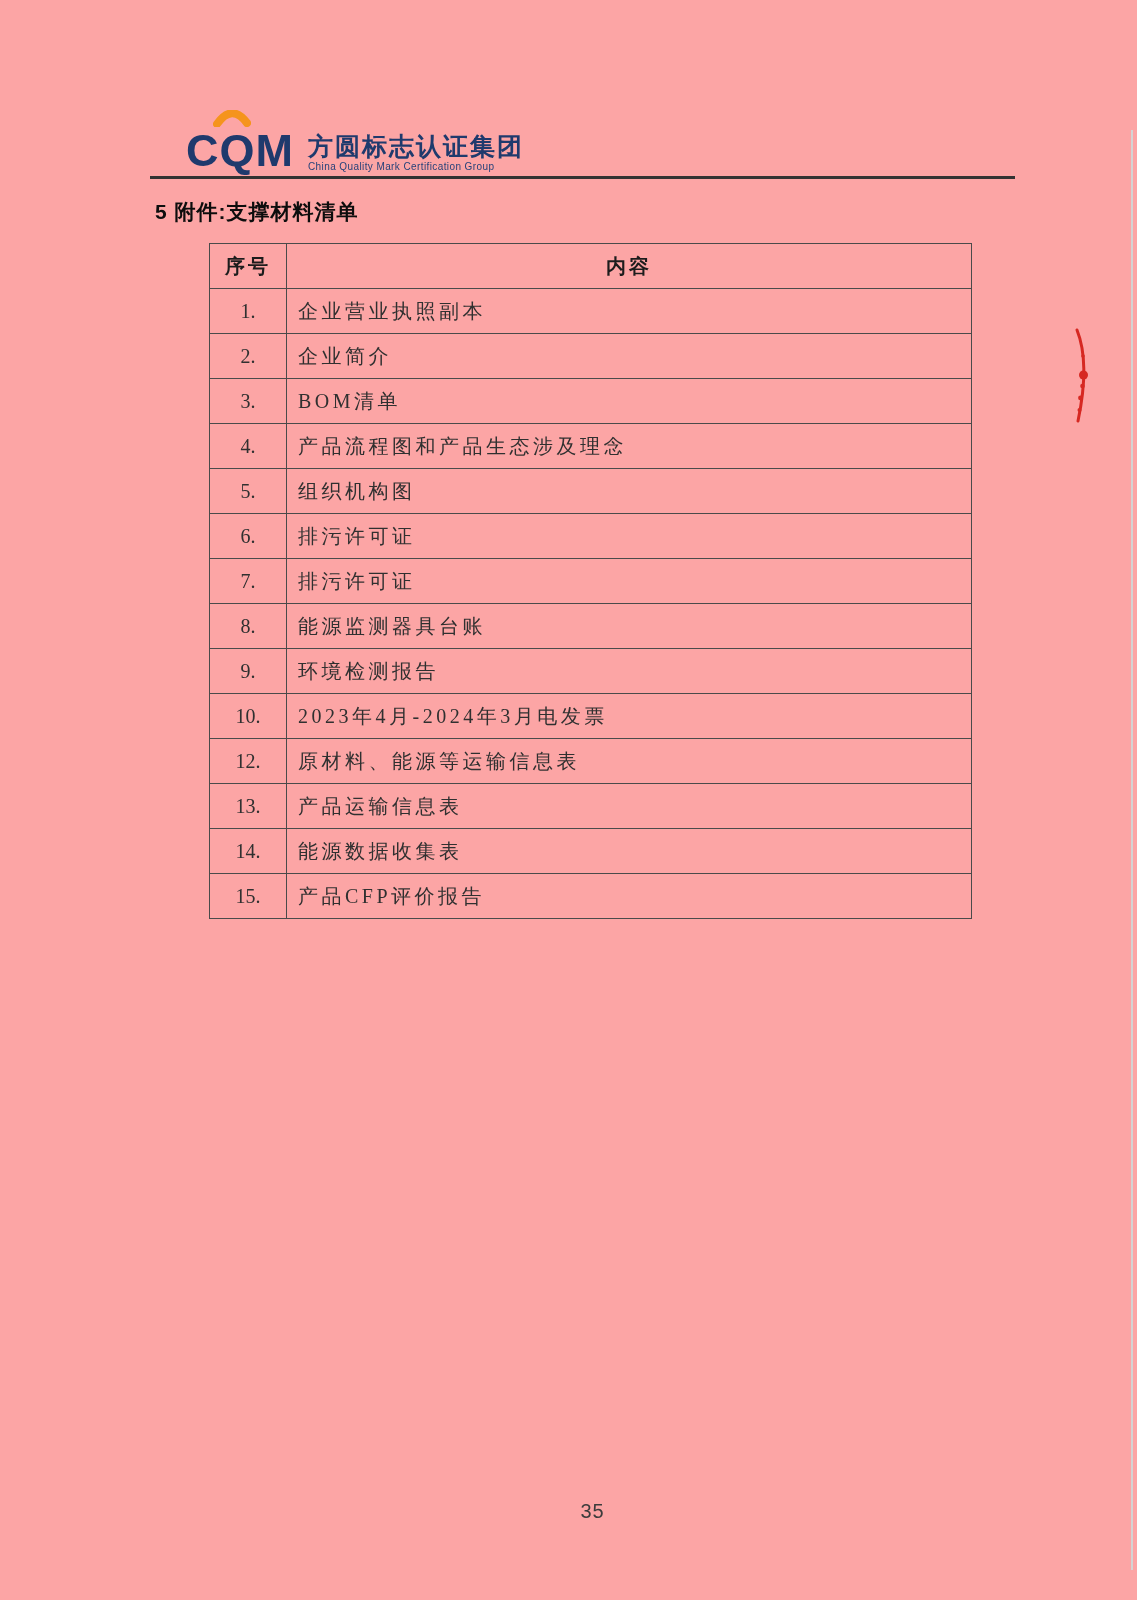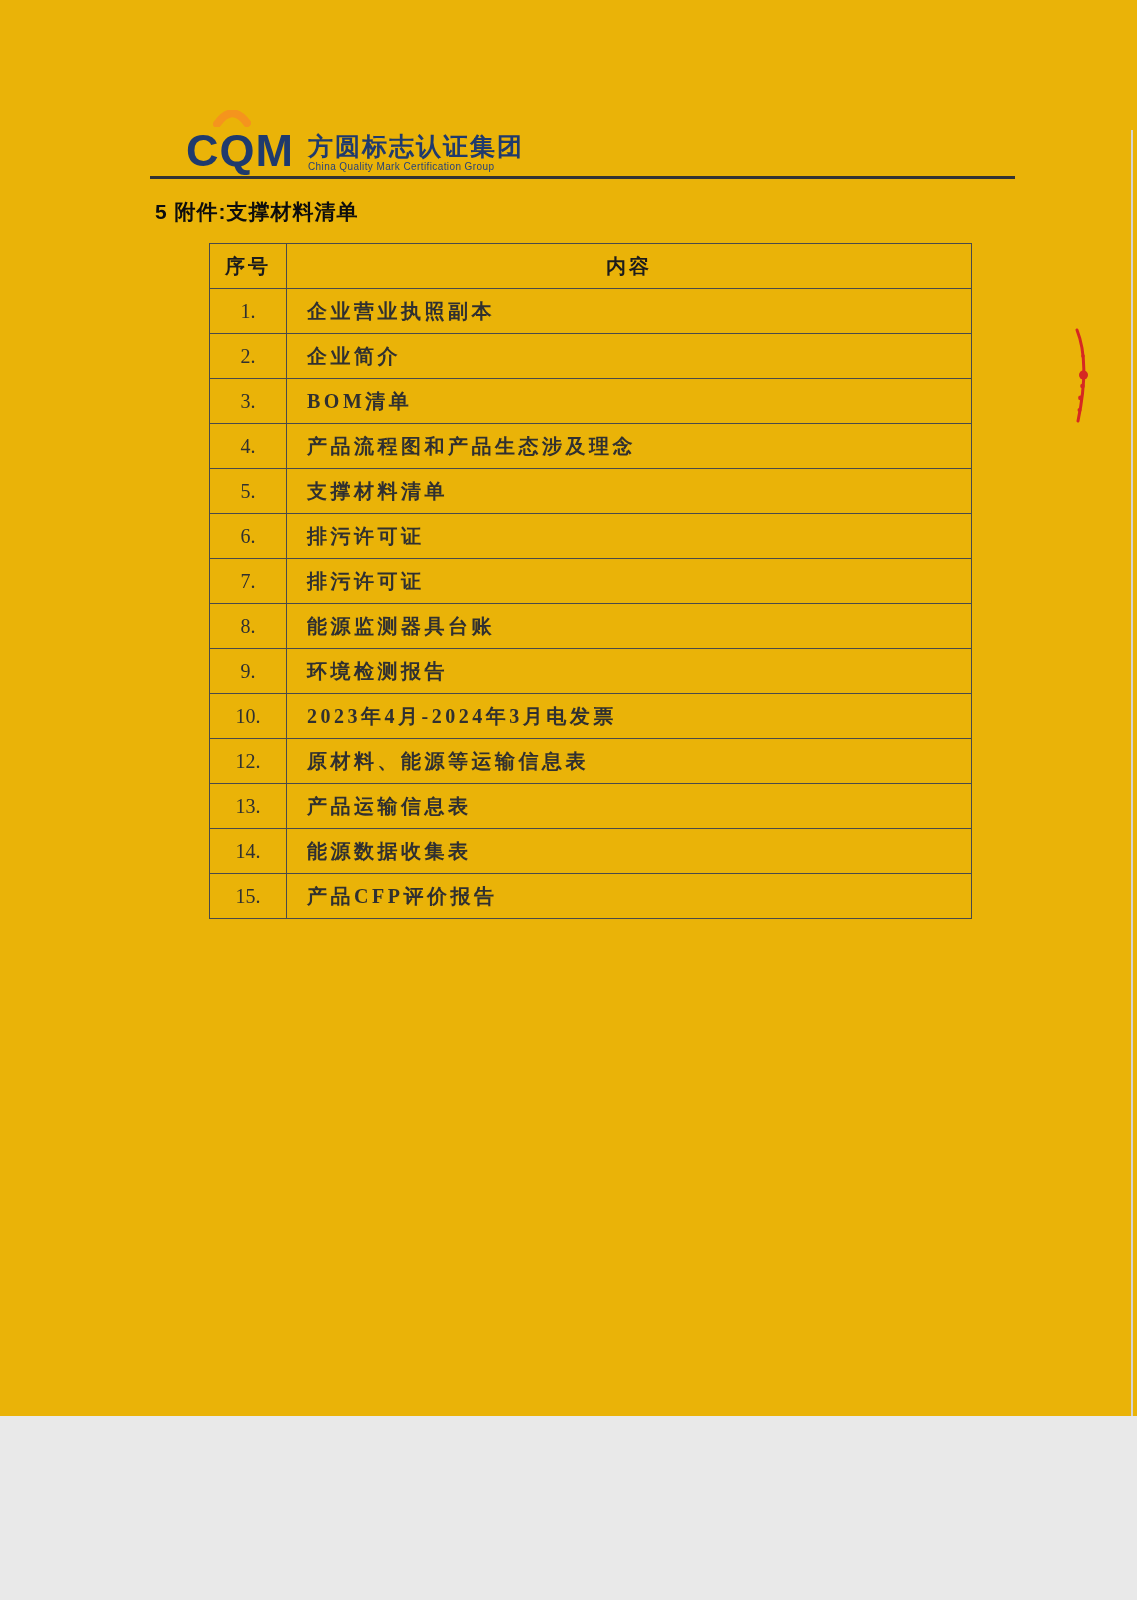--- a/index.html
+++ b/index.html
@@ -1,19 +1,19 @@
 <!DOCTYPE html>
 <html><head>
 <meta charset="utf-8">
 <style>
   html,body{margin:0;padding:0;background:#e9e9e9;}
   .page{
     position:relative;
-    width:1137px;height:1416px;
-    background:#eab308;
+    width:1137px;height:1600px;
+    background:#fca5a5;
     overflow:hidden;
     font-family:"Liberation Serif","DejaVu Serif",serif;
     color:#333;
   }
   
   .logo{
     position:absolute;left:186px;top:110px;
     display:flex;align-items:flex-end;
   }
   .logo-mark{position:relative;padding-top:18px;}
@@ -53,21 +53,21 @@
     border:1.5px solid #4a4a4a;
     height:45px;box-sizing:border-box;
     font-size:20px;color:#303030;
     vertical-align:middle;
     overflow:hidden;white-space:nowrap;
   }
   .materials-table th{
     font-weight:700;text-align:center;letter-spacing:3px;color:#1c1c1c;
   }
   .cell-num{text-align:center;letter-spacing:0;}
-  .cell-content{padding-left:20px;letter-spacing:3.5px;font-weight:bold;}
+  .cell-content{padding-left:11px;letter-spacing:3.5px;}
   
   .red-mark{position:absolute;left:1070px;top:328px;}
   .page-number{
     position:absolute;left:0;top:1500px;width:1185px;
     text-align:center;
     font-family:"Liberation Sans","DejaVu Sans",sans-serif;
     font-size:20px;color:#3c3c3c;letter-spacing:1px;
   }
   .scan-edge{
     position:absolute;left:1131px;top:130px;
@@ -119,21 +119,21 @@
     <tr>
       <td class="cell-num">3.</td>
       <td class="cell-content">BOM清单</td>
     </tr>
     <tr>
       <td class="cell-num">4.</td>
       <td class="cell-content">产品流程图和产品生态涉及理念</td>
     </tr>
     <tr>
       <td class="cell-num">5.</td>
-      <td class="cell-content">支撑材料清单</td>
+      <td class="cell-content">组织机构图</td>
     </tr>
     <tr>
       <td class="cell-num">6.</td>
       <td class="cell-content">排污许可证</td>
     </tr>
     <tr>
       <td class="cell-num">7.</td>
       <td class="cell-content">排污许可证</td>
     </tr>
     <tr>

